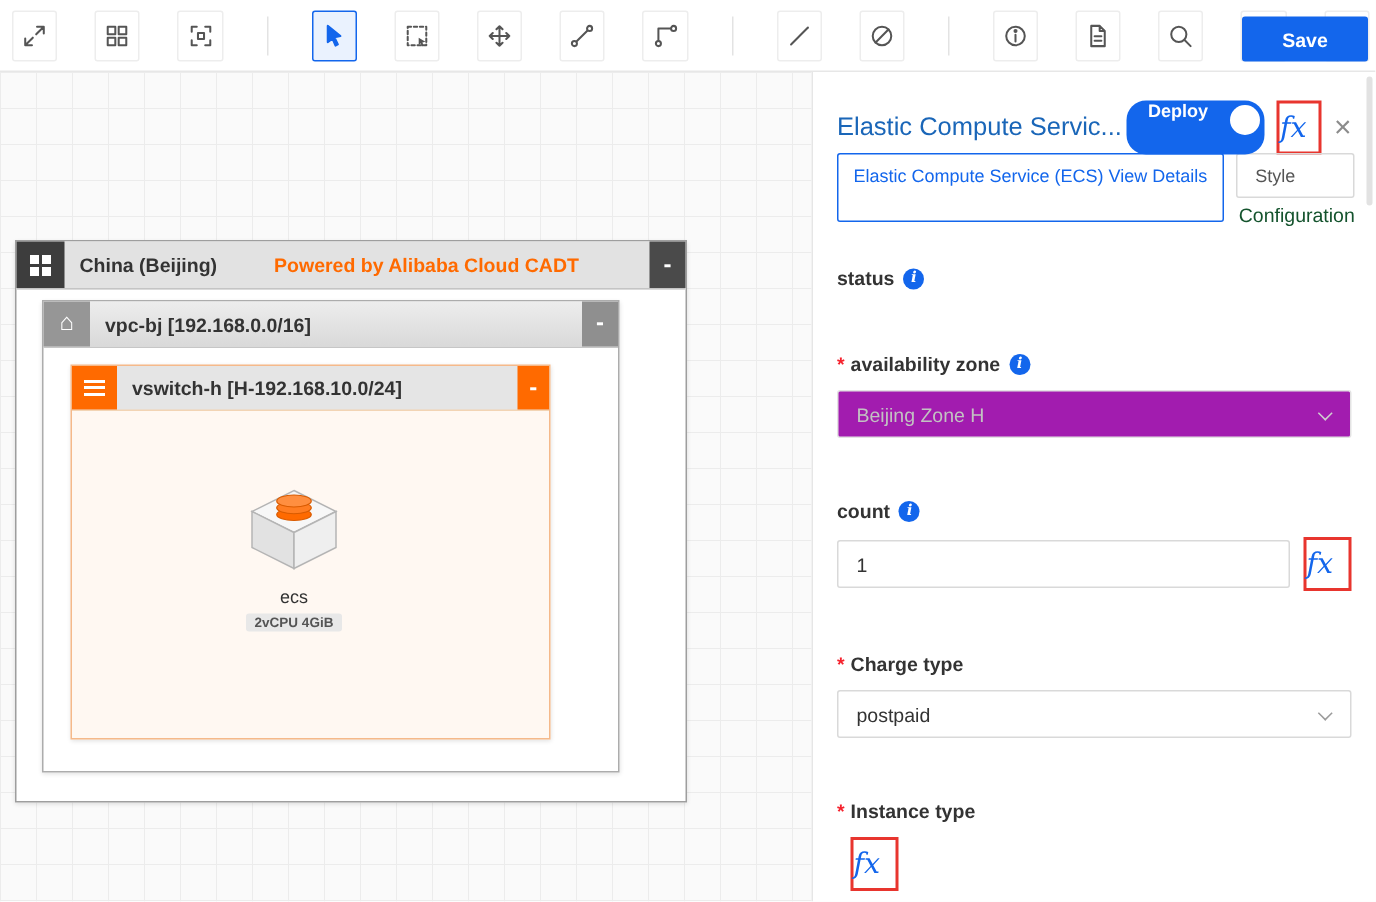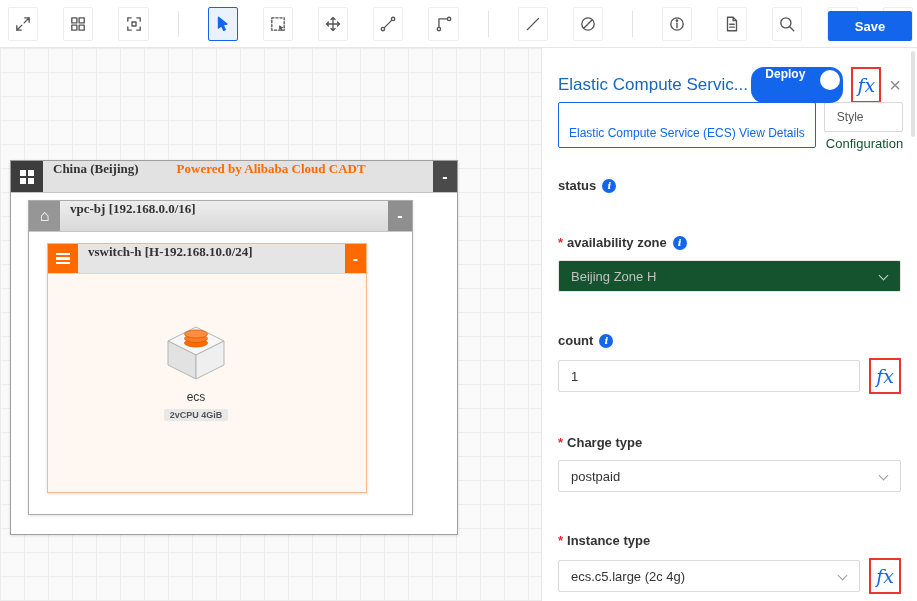--- a/index.html
+++ b/index.html
@@ -22,21 +22,21 @@
   
   .canvas { position:absolute; top:48px; left:0; width:541px; height:553px;
     background-color:#FAFAFA;
     background-image:linear-gradient(to right,#ECECEC 1px,transparent 1px),
                      linear-gradient(to bottom,#ECECEC 1px,transparent 1px);
     background-size:24px 24px; }
 
   .node { position:absolute; box-shadow:0 1px 3px rgba(0,0,0,.12); }
   .node-header { display:flex; align-items:stretch; height:32px; }
   .hdr-icon { width:32px; display:flex; align-items:center; justify-content:center; flex:none; }
-  .hdr-bar { flex:1; display:flex; align-items:flex-start; padding-left:10px; overflow:hidden;font-family:Liberation Serif, serif; }
+  .hdr-bar { flex:1; display:flex; align-items:center; padding-left:10px; overflow:hidden; }
   .hdr-title { font-size:13px; font-weight:bold; color:#333; white-space:nowrap; }
   .hdr-watermark { font-size:13px; font-weight:bold; color:#FF6A00; margin-left:38px; white-space:nowrap; }
   .hdr-minus { width:24px; flex:none; display:flex; align-items:center; justify-content:center;
     color:#fff; font-size:16px; font-weight:bold; cursor:pointer; }
 
   .region { left:10px; top:112px; width:448px; height:375px; border:1px solid #9E9E9E; background:#fff; }
   .region > .node-header { background:#E2E2E2; border-bottom:1px solid #C4C4C4; }
   .region .hdr-icon { background:#3D3D3D; }
   .region .hdr-minus { background:#4A4A4A; }
 
@@ -68,49 +68,49 @@
   .panel { position:absolute; top:48px; left:541px; width:376px; height:553px; background:#fff;
     border-left:1px solid #E6E6E6; padding:20px 16px 0 16px; overflow:hidden; }
 
   .panel-title-row { display:flex; align-items:center; height:34px; }
   .panel-title { font-size:17px; color:#1A66B8; flex:1; white-space:nowrap; overflow:hidden; }
   .toggle { width:92px; height:36px; border-radius:13px; background:#1366EC; position:relative;
     display:flex; cursor:pointer; flex:none; }
   .toggle-label { color:#fff; font-size:12px; font-weight:bold; margin-left:14px; }
   .toggle-knob { position:absolute; right:3px; top:3px; width:20px; height:20px; border-radius:50%;
     background:#fff; }
-  .fxbox { border:2px solid #E8352E; display:flex; align-items:center; justify-content:center;
+  .fxbox { border:2px solid #E8352E; display:flex; align-items:center; justify-content:flex-start;
     cursor:pointer; background:#fff; }
   .fx { font-family:"DejaVu Serif", serif; font-style:italic; color:#1366EC; font-size:19px; }
   .fxbox.hdr { width:30px; height:36px; margin-left:8px; }
   .close-x { font-size:20px; color:#8C8C8C; margin-left:8px; cursor:pointer; line-height:1; }
 
   .tabs { display:flex; align-items:flex-start; margin-bottom:26px; }
   .tab-primary { height:46px; line-height:28px; border:1px solid #1366EC; color:#1366EC; font-size:12px;
-    padding:16px 10px; border-radius:2px; cursor:pointer; white-space:nowrap; }
+    padding:0 10px; border-radius:2px; cursor:pointer; white-space:nowrap; }
   .tab-style-wrap { margin-left:8px; }
   .tab-style-box { height:30px; line-height:28px; border:1px solid #D9D9D9; color:#555; font-size:12px;
     padding:0 12px; border-radius:2px; cursor:pointer; }
   .tab-style-caption { font-size:13px; color:#14532d; margin-top:4px; padding-left:2px; }
 
   .field { margin-bottom:40px; }
   .field-label-row { display:flex; align-items:center; margin-bottom:9px; height:17px; }
   .req { color:#F5222D; font-weight:bold; font-size:13px; margin-right:4px; }
   .flabel { font-size:13px; font-weight:bold; color:#333; }
   .info-dot { width:14px; height:14px; border-radius:50%; background:#1366EC; color:#fff;
     font-size:10px; font-weight:bold; font-family:"DejaVu Serif", serif; font-style:italic;
     display:inline-flex; align-items:center; justify-content:center; margin-left:6px; cursor:pointer; }
 
   .control-row { display:flex; align-items:center; }
   .select, .tinput { height:32px; border:1px solid #D9D9D9; border-radius:2px; background:#fff;
     font-size:13px; color:#333; display:flex; align-items:center; padding:0 28px 0 12px;
     position:relative; width:100%; cursor:pointer; }
   .tinput { padding-right:12px; font-family:"Liberation Sans", sans-serif; }
   input.tinput { display:block; line-height:30px; }
-  .select.disabled { background:#14532d; color:#C2C2C2; border-color:#E3E3E3; cursor:not-allowed; }
+  .select.disabled { background:#a21caf; color:#C2C2C2; border-color:#E3E3E3; cursor:not-allowed; }
   .chevron { position:absolute; right:13px; top:11px; width:7px; height:7px;
     border-right:1.5px solid #9B9B9B; border-bottom:1.5px solid #9B9B9B; transform:rotate(45deg); }
   .select.disabled .chevron { border-color:#CFCFCF; }
   .fxbox.fld { width:32px; height:36px; margin-left:9px; flex:none; }
 
   .helper { margin-top:10px; font-size:13px; color:#9B9B9B; width:356px; line-height:19px; }
   .helper-link { color:#1366EC; text-decoration:underline; cursor:pointer; }
 
   .panel-scroll { position:absolute; right:1px; top:48px; width:6px; height:553px; }
   .panel-scroll .thumb { position:absolute; top:3px; right:1px; width:4px; height:86px;
@@ -349,24 +349,20 @@
       </div>
     </div>
   </div>
 
   <div class="field">
     <div class="field-label-row">
       <span class="req">*</span>
       <span class="flabel">Instance type</span>
     </div>
     <div class="control-row">
-      <div class="select">
-        <span>ecs.c5.large (2c 4g)</span>
-        <span class="chevron"></span>
-      </div>
       <div class="fxbox fld">
         <span class="fx">fx</span>
       </div>
     </div>
     <div class="helper">
       <span>Instance specification. For more details, see</span>
       <a class="helper-link">instance specification families</a>
     </div>
   </div>
 

